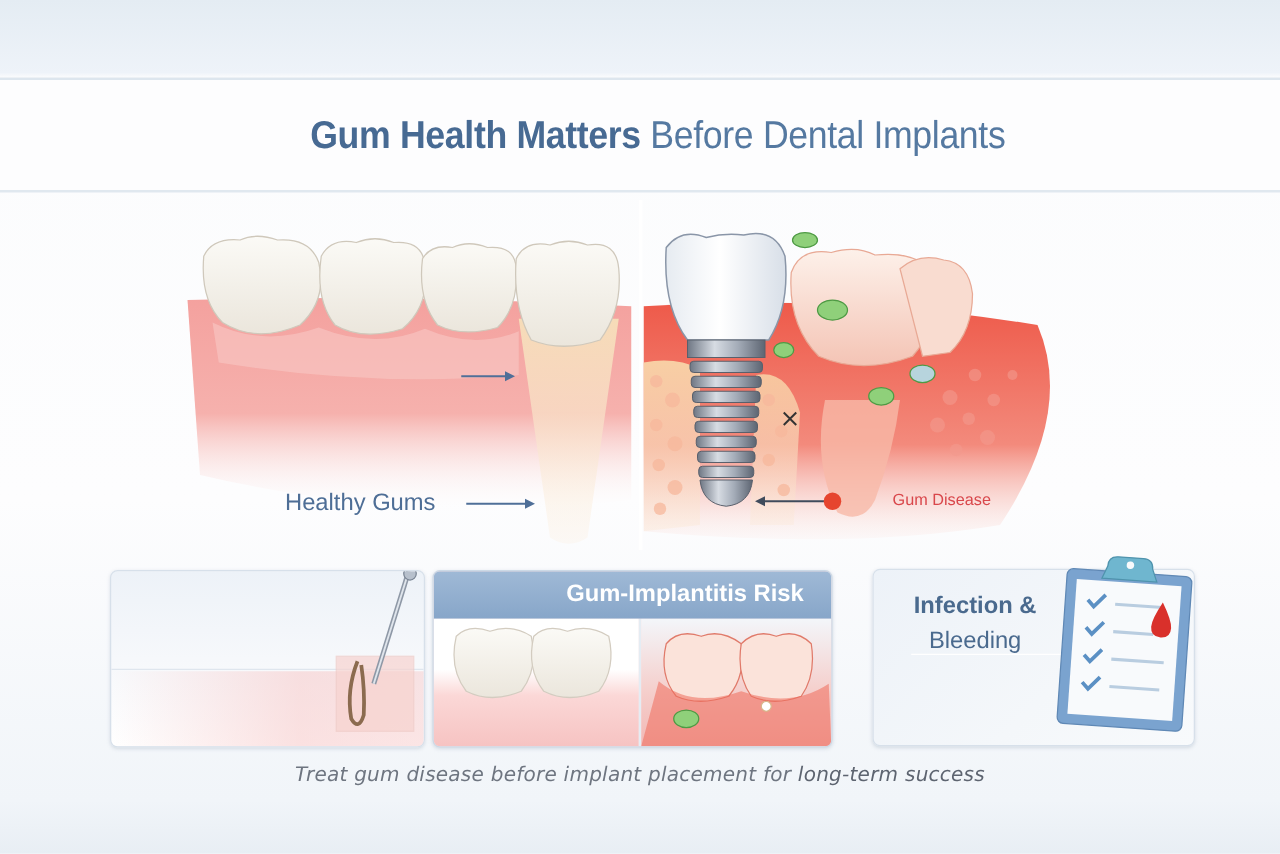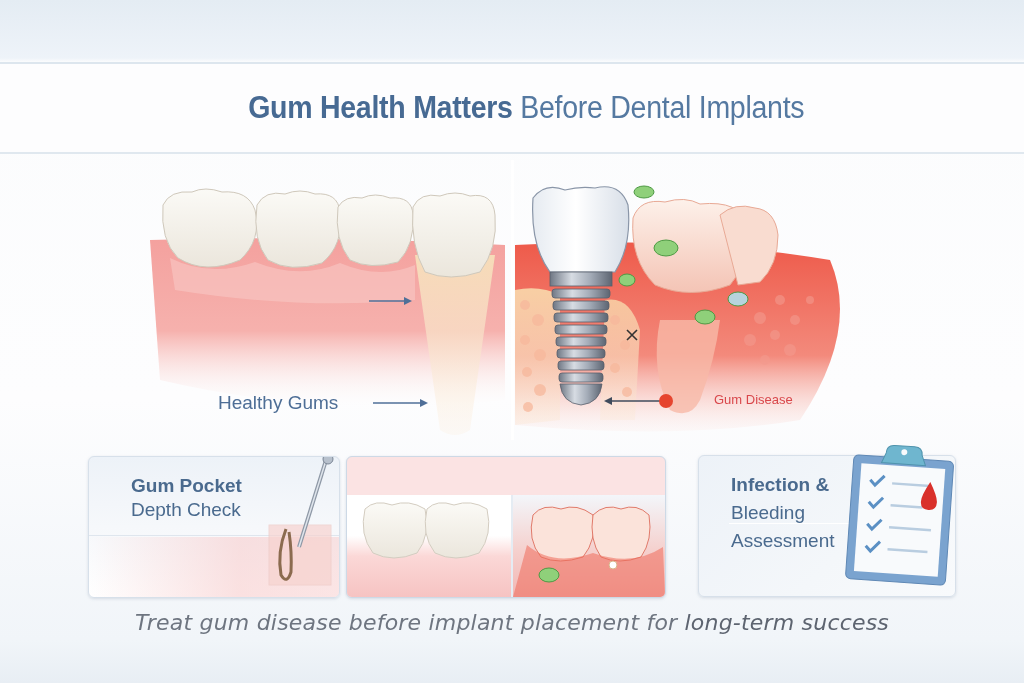--- a/index.html
+++ b/index.html
@@ -20,21 +20,21 @@
     font-size:31px; color:#4a6d96; letter-spacing:-0.3px;
     transform:scaleX(0.92);
   }
   .title b { font-weight:bold; color:#476a93; }
   .title .light { font-weight:normal; color:#5579a1; }
 
   .illus { position:absolute; left:0; top:150px; width:1024px; height:295px; }
   .divider { position:absolute; left:511px; top:160px; width:3px; height:280px; background:rgba(255,255,255,0.95); }
 
   .label-healthy {
-    position:absolute; left:218px; top:392px; font-size:19px; color:#4e6e96;
+    position:absolute; left:228px; top:392px; font-size:19px; color:#4e6e96;
     font-family:"Liberation Sans", sans-serif;
   }
   .label-disease {
     position:absolute; left:714px; top:392px; font-size:13px; color:#d9474b;
     font-family:"Liberation Sans", sans-serif;
   }
 
   .card {
     position:absolute; border-radius:6px; overflow:hidden;
     box-shadow:0 1px 3px rgba(120,140,165,0.25);
@@ -59,26 +59,26 @@
     display:flex; align-items:center; justify-content:flex-end; padding-right:22px; box-sizing:border-box;
   }
   .card2 .hdr span { color:#fff; font-family:"Liberation Sans", sans-serif; font-weight:bold; font-size:19px; }
   .card2 .half { position:absolute; top:38px; height:102px; }
   .card2 .left { left:0; width:164px; background:linear-gradient(180deg,#fff 0%,#fff 40%, #fbd8d7 60%, #f6c3c2 100%); border-right:2px solid #e5ecf3; }
   .card2 .right { left:166px; width:152px; background:linear-gradient(180deg,#f3f6fa 0%, #f5d0cd 55%, #f2b7b4 100%); }
 
   .card3 { left:698px; top:455px; width:256px; height:140px;
     background:linear-gradient(135deg,#edf2f8 0%, #f4f7fa 60%, #f8fafc 100%); }
   .card3 .card-title { left:32px; top:15px; line-height:28px; font-size:19px; }
-  .card3 .w { font-weight:normal; }
+  .card3 .w { font-weight:normal;text-align:center; }
   .card3 .sep { position:absolute; left:30px; top:67px; width:150px; height:1px; background:#fff; }
 
   .footer {
     position:absolute; left:0; top:610px; width:1024px; text-align:center;
-    font-family:"DejaVu Sans", sans-serif; font-style:italic; font-size:22px; color:#6e7580;
+    font-family:"DejaVu Sans", sans-serif; font-style:italic; font-size:16px; color:#6e7580;
     letter-spacing:0.2px;
   }
   .footer .em { color:#5d6470; }
   svg { display:block; }
 </style>
 </head>
 <body>
 
 <div class="title-band">
   <div class="title"><b>Gum Health</b><span> </span><b>Matters</b><span class="light"> Before Dental Implants</span></div>
@@ -214,34 +214,33 @@
   </svg>
 </div>
 <div class="divider"></div>
 
 <div class="label-healthy">Healthy Gums</div>
 <div class="label-disease">Gum Disease</div>
 
 <div class="card card1">
   <div class="sep"></div>
   <div class="gumfade"></div>
-  <div class="card-title">
-    <div>Gum Pocket</div>
-    <div class="l2">Depth Check</div>
-  </div>
   <svg style="position:absolute;left:170px;top:0" width="80" height="140">
     <rect x="10" y="68" width="62" height="60" fill="#f7d3cf" opacity="0.7" stroke="#eecac5"></rect>
     <line x1="68" y1="0" x2="40" y2="90" stroke="#8e98a6" stroke-width="4"></line>
     <line x1="68" y1="0" x2="40" y2="90" stroke="#dfe5ec" stroke-width="1.5"></line>
     <circle cx="69" cy="2" r="5" fill="#b7c0cc" stroke="#7a8594"></circle>
     <path d="M27 72 Q18 95 22 118 Q28 128 32 115 Q33 95 30 75" fill="none" stroke="#8b6b4f" stroke-width="3"></path>
   </svg>
 </div>
 
 <div class="card card2">
+  <div class="hdr">
+      <span>Gum-Implantitis Risk</span>
+    </div>
   <div class="half left">
     <svg width="164" height="102">
       <path d="M18 14 Q28 4 45 10 Q62 4 78 14 Q84 40 70 58 Q46 68 26 58 Q12 40 18 14 Z" fill="url(#tooth)" stroke="#d3ccc0"></path>
       <path d="M80 14 Q90 4 107 10 Q124 4 140 14 Q146 40 132 58 Q108 68 88 58 Q74 40 80 14 Z" fill="url(#tooth)" stroke="#d3ccc0"></path>
     </svg>
   </div>
   <div class="half right">
     <svg width="152" height="102">
       <path d="M20 20 Q30 8 48 14 Q64 8 80 20 Q84 45 70 62 Q46 70 28 62 Q14 45 20 20 Z" fill="#fbe3da" stroke="#e07a6a"></path>
       <path d="M80 20 Q92 8 108 14 Q124 8 136 20 Q140 45 128 62 Q106 70 88 62 Q76 45 80 20 Z" fill="#fbe3da" stroke="#e07a6a"></path>
@@ -249,21 +248,20 @@
       <ellipse cx="36" cy="80" rx="10" ry="7" fill="#8fd07a" stroke="#4e9a44"></ellipse>
       <circle cx="100" cy="70" r="4" fill="#fff" stroke="#d9b48a"></circle>
     </svg>
   </div>
 </div>
 
 <div class="card card3">
   <div class="card-title">
     <div>Infection &amp;</div>
     <div class="w">Bleeding</div>
-    <div class="w">Assessment</div>
   </div>
   <div class="sep"></div>
 </div>
 <svg style="position:absolute;left:840px;top:444px" width="120" height="142">
   <g transform="rotate(4 60 70)">
     <rect x="10" y="14" width="100" height="124" rx="5" fill="#7aa3cf" stroke="#5f88b5"></rect>
     <rect x="18" y="22" width="84" height="108" fill="#f8fafc"></rect>
     <path d="M42 10 Q42 2 50 2 L70 2 Q78 2 78 10 L82 20 L38 20 Z" fill="#6fb6cf" stroke="#4f93ad"></path>
     <circle cx="60" cy="8" r="3" fill="#f8fafc"></circle>
     <g stroke="#5b90c4" stroke-width="3" fill="none">

